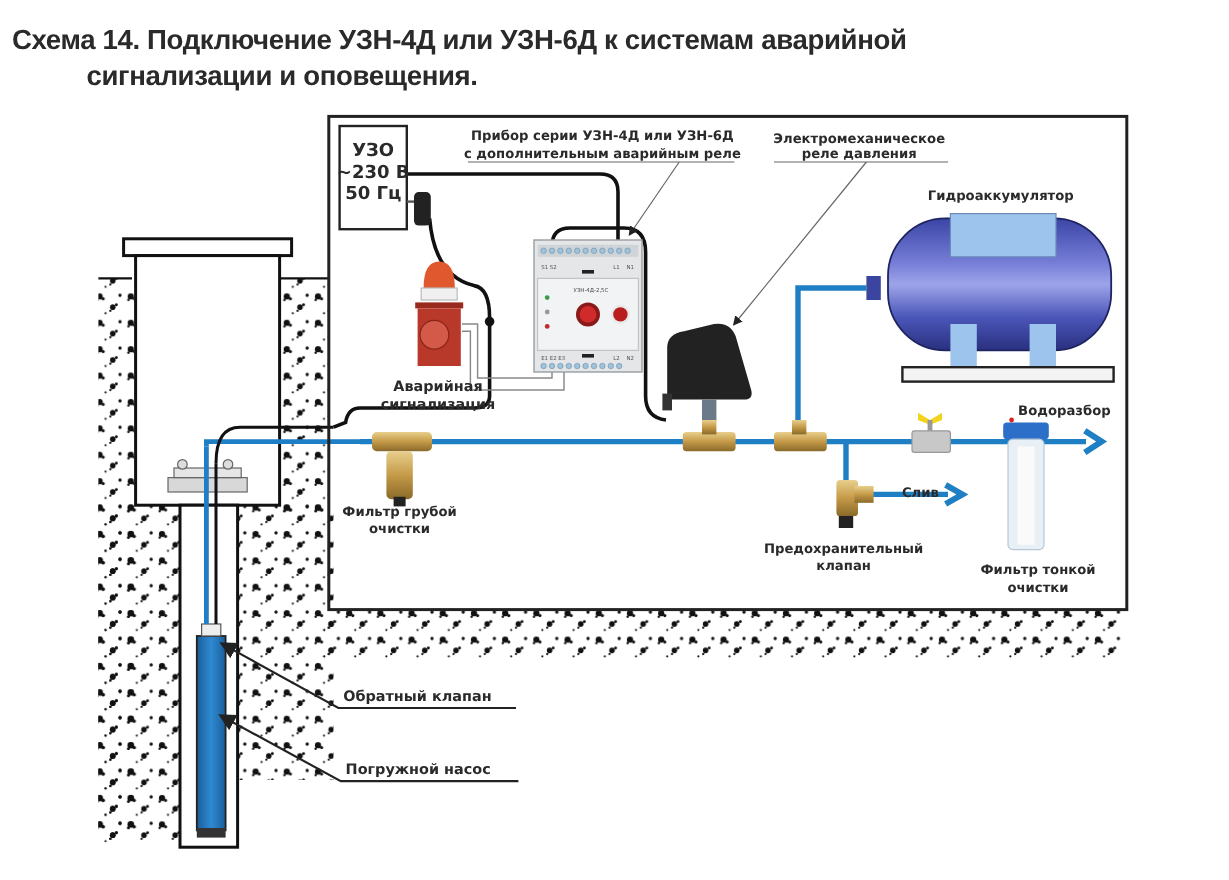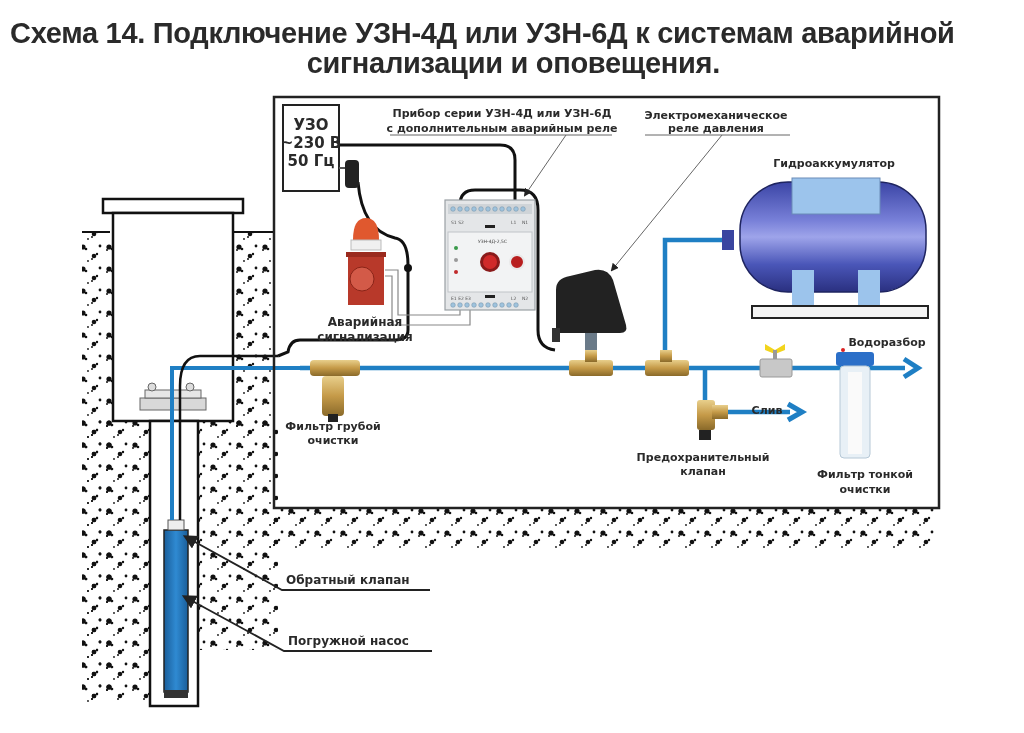--- a/index.html
+++ b/index.html
@@ -1,18 +1,18 @@
 <!DOCTYPE html>
 <html><head>
 <meta charset="utf-8">
 <style>
   html, body { margin:0; padding:0; background:#ffffff; }
   body { width:1024px; height:733px; position:relative; overflow:hidden; font-family:"DejaVu Sans", sans-serif; }
-  .title { position:absolute; left:10px; top:18px; font-family:"Liberation Sans", sans-serif; font-weight:bold; font-size:29px; color:#2a2a2a; letter-spacing:-0.3px; line-height:30px; }
-  .title .l2 { display:block; padding-left:62px;text-align:center; }
+  .title { position:absolute; left:10px; top:18px; font-family:"Liberation Sans", sans-serif; font-weight:bold; font-size:23px; color:#2a2a2a; letter-spacing:-0.3px; line-height:30px; }
+  .title .l2 { display:block; padding-left:62px; }
   svg#diagram { position:absolute; left:0; top:0; }
   .lbl { font-family:"DejaVu Sans", sans-serif; font-weight:bold; fill:#2a2a2a; }
 </style>
 </head>
 <body>
 
 <div class="title">
   <span>Схема 14. Подключение УЗН-4Д или УЗН-6Д к системам аварийной</span>
   <span class="l2">сигнализации и оповещения.</span>
 </div>

